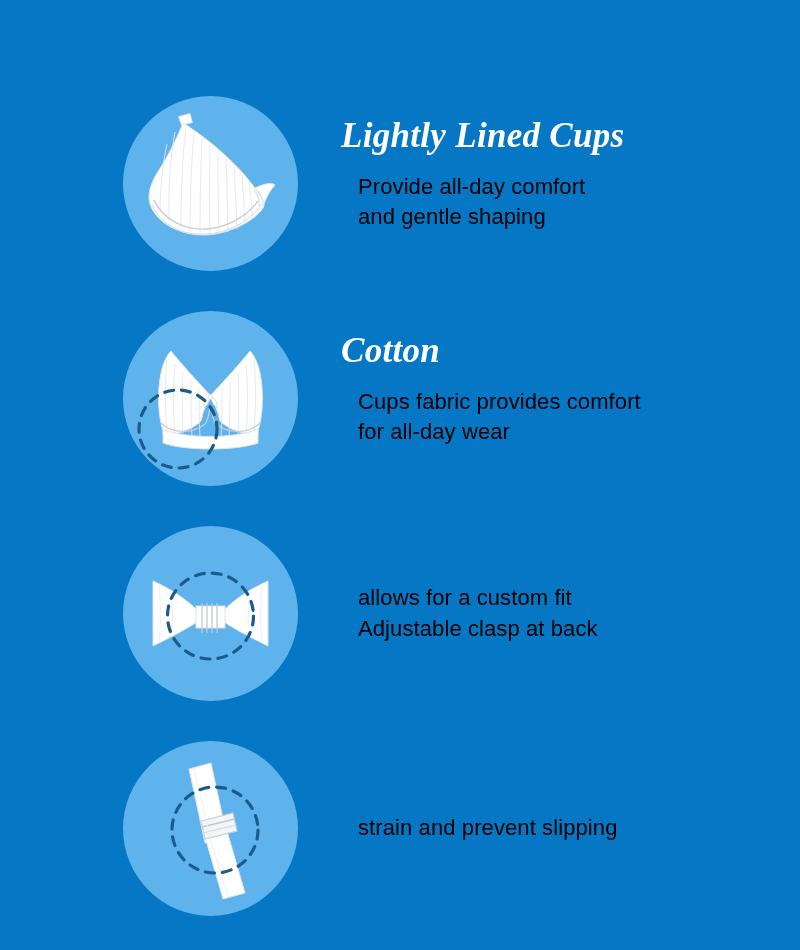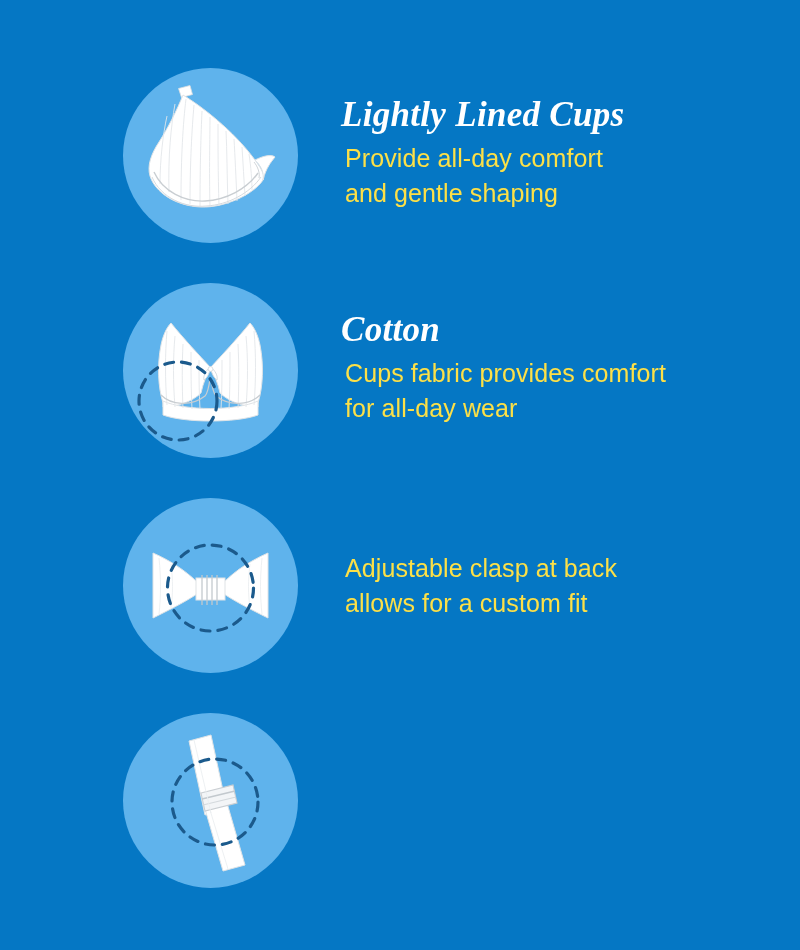--- a/index.html
+++ b/index.html
@@ -12,21 +12,21 @@
     height: 950px;
     background: #0577c4;
     font-family: "Liberation Sans", sans-serif;
     overflow: hidden;
   }
   .features-list {
     position: relative;
     width: 800px;
     height: 950px;
     box-sizing: border-box;
-    padding-top: 68px;
+    padding-top: 96px;
   }
   .feature-row {
     position: relative;
     display: flex;
     align-items: center;
     height: 175px;
     margin-bottom: 40px;
   }
   .icon-badge {
     position: relative;
@@ -54,24 +54,24 @@
     font-weight: 700;
     font-size: 35px;
     line-height: 1.05;
     color: #ffffff;
     margin: 0 0 8px 0;
     letter-spacing: 0.3px;
   }
   .feature-desc {
     font-family: "Liberation Sans", sans-serif;
     font-weight: 400;
-    font-size: 25px;
+    font-size: 22px;
     line-height: 1.38;
-    color: #fde047;
-    margin: 4px;
+    color: #000000;
+    margin: 17px;
     letter-spacing: 0.1px;
   }
   .feature-desc span {
     display: block;
   }
 </style>
 </head>
 <body>
 
 <div class="features-list">
@@ -198,22 +198,22 @@
             <path d="M139 60 C 137 80, 137 98, 139 116"></path>
             <path d="M127 66 C 125 82, 125 96, 127 110"></path>
           </g>
 
           <circle cx="87.5" cy="90" r="43" fill="none" stroke="#1b5a8c" stroke-width="3.2" stroke-dasharray="9 8" stroke-linecap="round"></circle>
         </g>
       </svg>
     </div>
     <div class="feature-text">
       <p class="feature-desc">
+        <span>allows for a custom fit</span>
         <span>Adjustable clasp at back</span>
-        <span>allows for a custom fit</span>
       </p>
     </div>
   </div>
 
   <div class="feature-row">
     <div class="icon-badge">
       <svg viewBox="0 0 175 175" xmlns="http://www.w3.org/2000/svg">
         <g>
 
           <path d="M66 28 L 88 22 L 104 96 L 82 102 Z" fill="#ffffff" stroke="#dfe3e6" stroke-width="1"></path>
@@ -228,17 +228,18 @@
             <path d="M71 27 L 88 100"></path>
             <path d="M87 97 L 105 156"></path>
           </g>
 
           <circle cx="92" cy="89" r="43" fill="none" stroke="#1b5a8c" stroke-width="3.2" stroke-dasharray="9 8" stroke-linecap="round"></circle>
         </g>
       </svg>
     </div>
     <div class="feature-text">
       <p class="feature-desc">
+        <span>strain and prevent slipping</span>
       </p>
     </div>
   </div>
 
 </div>
 
 </body></html>

